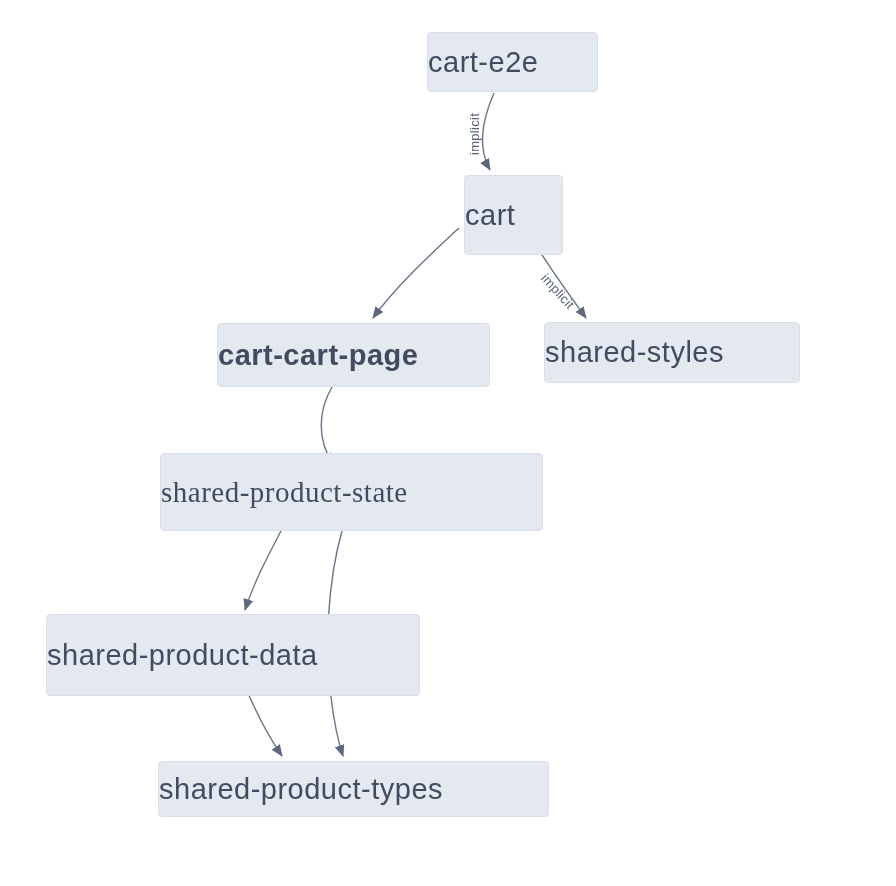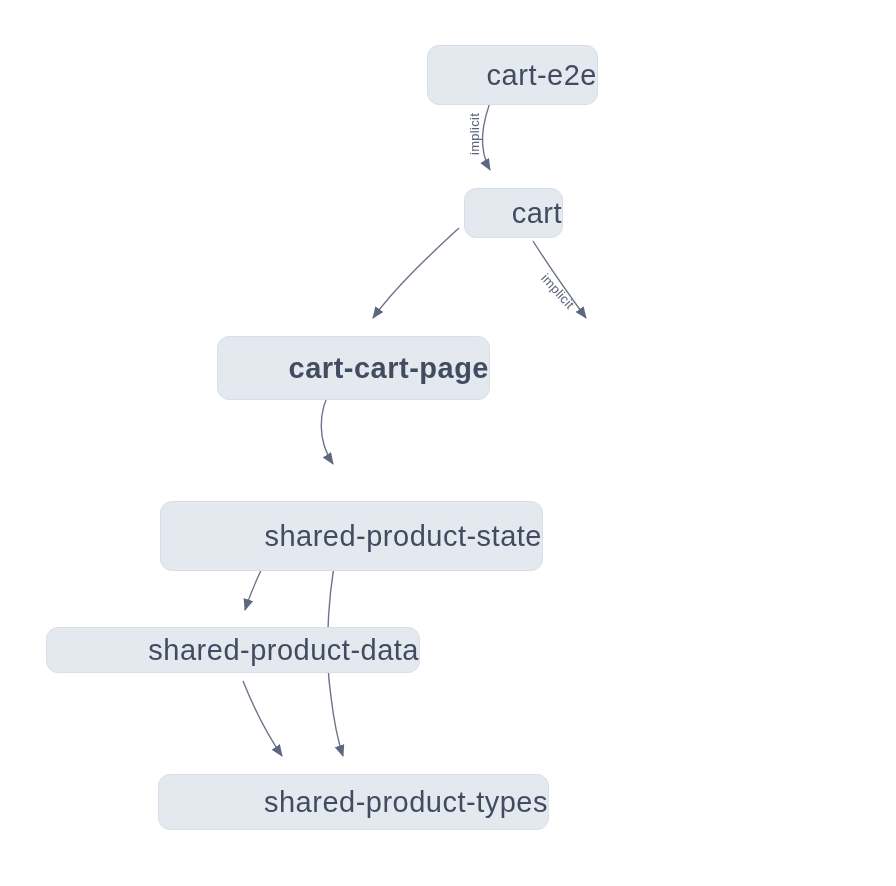--- a/index.html
+++ b/index.html
@@ -34,26 +34,25 @@
     font-size: 13px;
     letter-spacing: 0.3px;
     text-anchor: middle;
     dominant-baseline: middle;
   }
   .node {
     position: absolute;
     box-sizing: border-box;
     background: #e4e8ef;
     border: 1px solid #d9dfe9;
-    border-radius: 12px;
+    border-radius: 4px;
     display: flex;
     align-items: center;
-    justify-content: flex-end;
+    justify-content: flex-start;
     cursor: pointer;
-    margin-top: 13px;
   }
   .node-label {
     color: #414c61;
     font-size: 29px;
     letter-spacing: 0.5px;
     white-space: nowrap;
   }
 </style>
 </head>
 <body>
@@ -76,34 +75,37 @@
     <path class="edge" marker-end="url(#arrow)" d="M 243 681 C 253 706, 266 733, 282 756"></path>
 
     <text class="edge-label" transform="translate(476,134) rotate(-90)">implicit</text>
     <text class="edge-label" transform="translate(557,292) rotate(48)">implicit</text>
   </svg>
 
   <div class="node" style="left:427px; top:32px; width:171px; height:60px;">
     <span class="node-label">cart-e2e</span>
   </div>
 
-  <div class="node" style="left:464px; top:175px; width:99px; height:50px;">
+  <div class="node" style="left:464px; top:175px; width:99px; height:80px;">
     <span class="node-label">cart</span>
   </div>
 
   <div class="node" style="left:217px; top:323px; width:273px; height:64px;font-weight:bold;">
     <span class="node-label">cart-cart-page</span>
   </div>
 
+  <div class="node" style="left:544px; top:322px; width:256px; height:61px;">
+    <span class="node-label">shared-styles</span>
+  </div>
 
-  <div class="node" style="left:160px; top:488px; width:383px; height:70px;">
+  <div class="node" style="left:160px; top:453px; width:383px; height:78px;font-family:Liberation Serif, serif;">
     <span class="node-label">shared-product-state</span>
   </div>
 
-  <div class="node" style="left:46px; top:614px; width:374px; height:46px;">
+  <div class="node" style="left:46px; top:614px; width:374px; height:82px;">
     <span class="node-label">shared-product-data</span>
   </div>
 
   <div class="node" style="left:158px; top:761px; width:391px; height:56px;">
     <span class="node-label">shared-product-types</span>
   </div>
 
 </div>
 
 </body></html>

